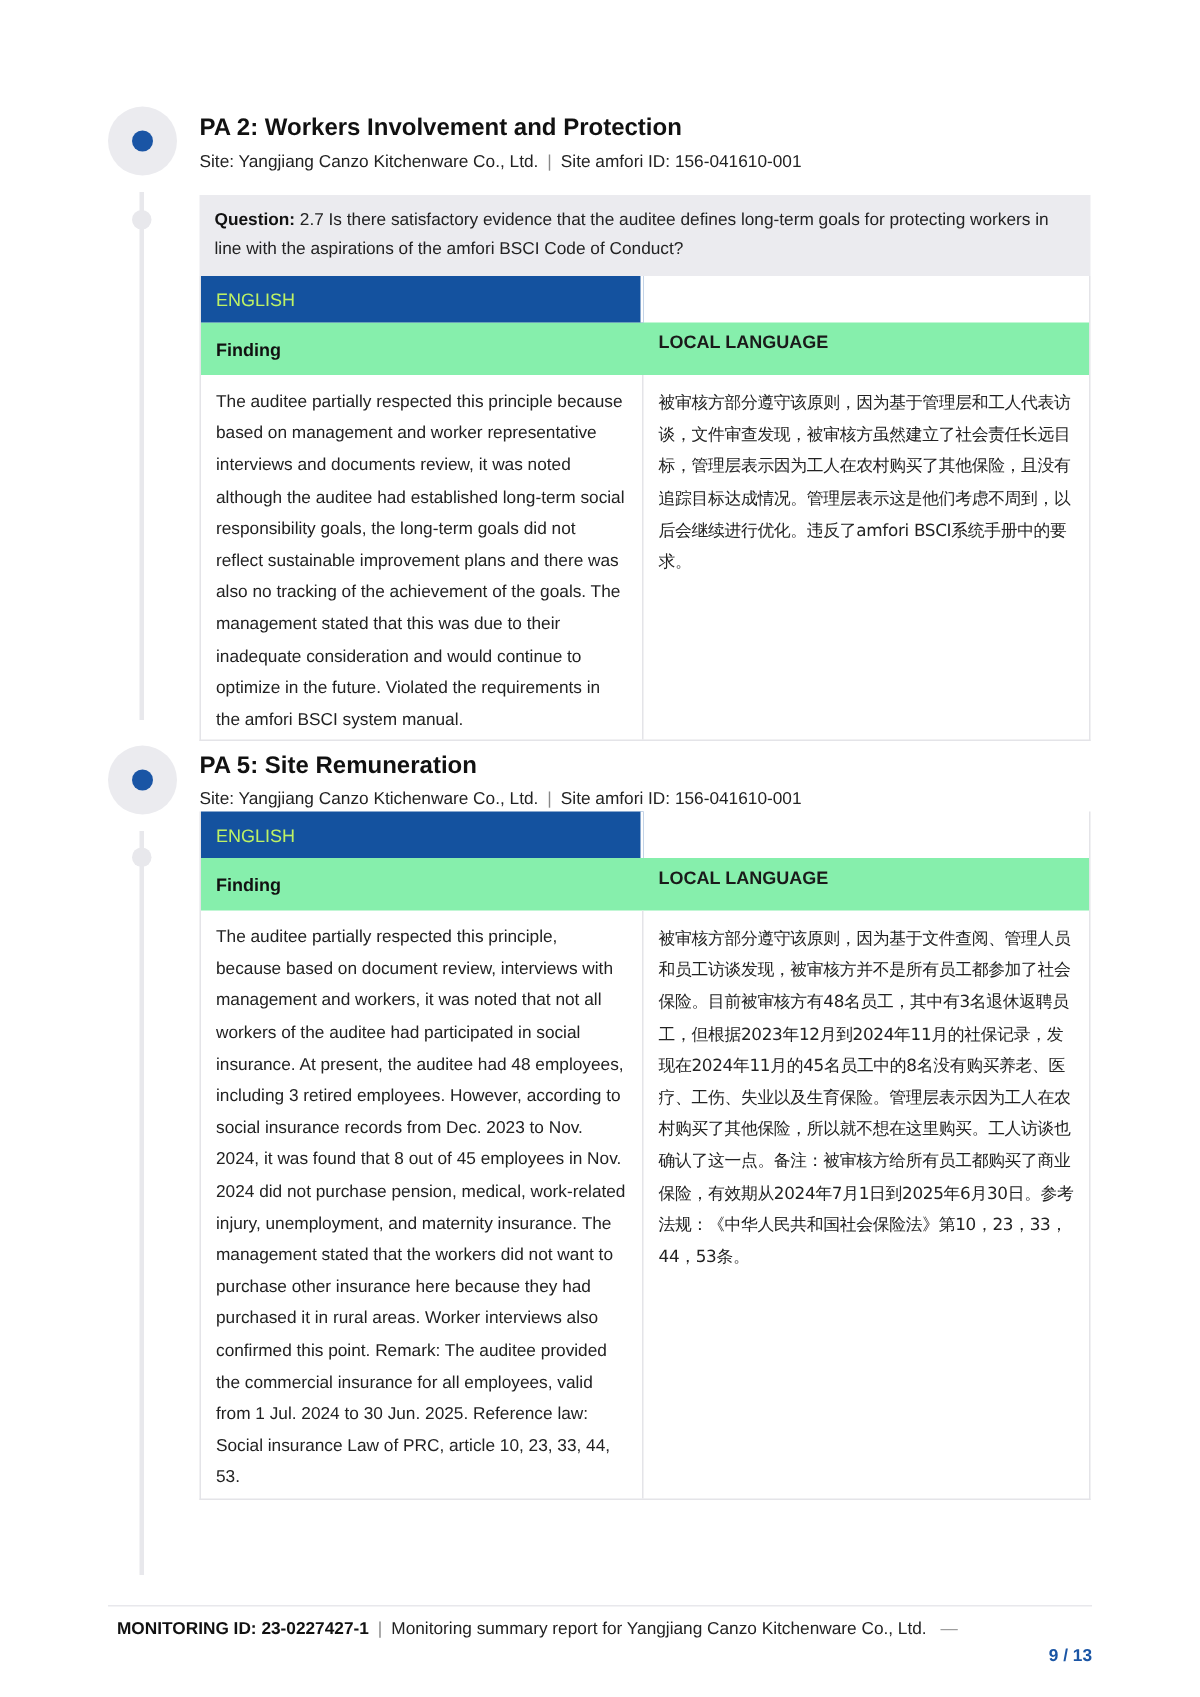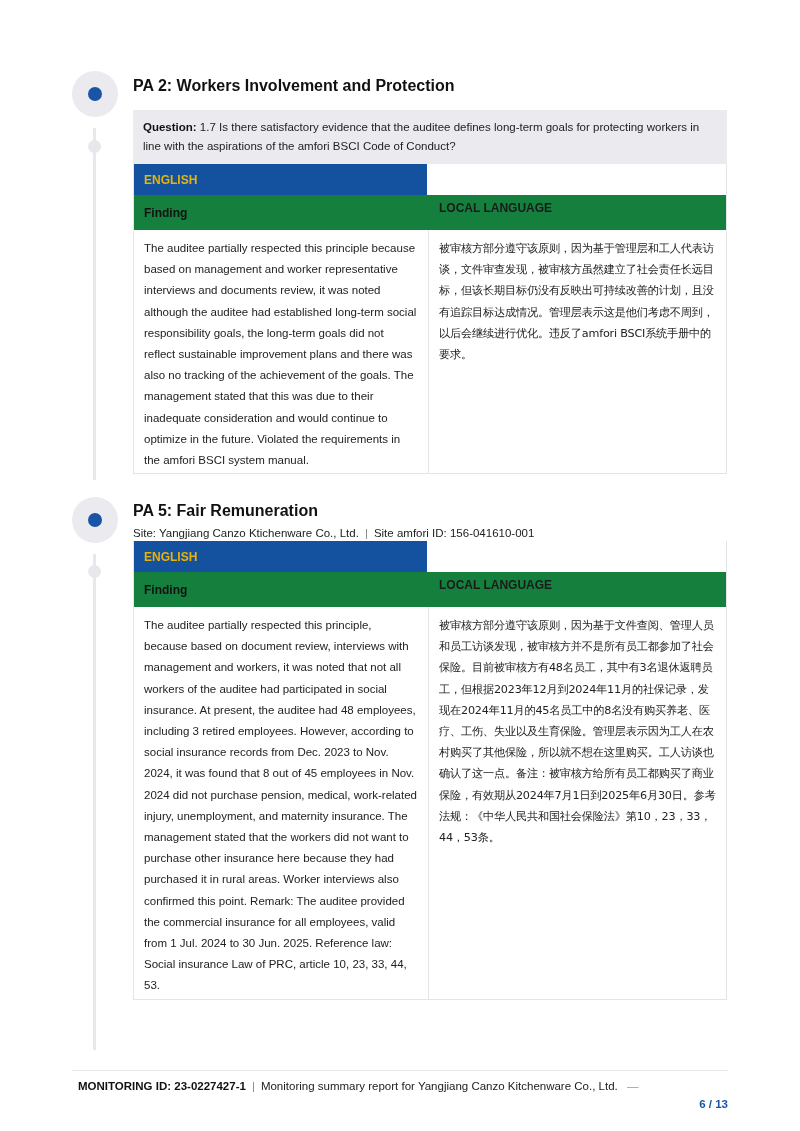--- a/index.html
+++ b/index.html
@@ -27,31 +27,31 @@
     .site-line { font-size: 11.5px; color: #222; margin-top: 4px; line-height: 16px; }
     .site-line .sep { color: #888; margin: 0 6px; }
     .question-box {
       margin-top: 14px; background: #ebebef; padding: 8px 10px 8px 10px;
       font-size: 11.5px; line-height: 19px; color: #222;
     }
     .question-box b { color: #111; text-align: center; }
     .table { border: 1px solid #e4e4e8; border-top: none; }
     .thead { display: flex; height: 31px; }
     .th-en {
-      width: 295px; background: #14529f; color: #eab308; font-weight: bold; font-size: 12px;
+      width: 295px; background: #14529f; color: #bef264; font-weight: normal; font-size: 12px;
       display: flex; align-items: center; padding-left: 10px; box-sizing: border-box;
       border-right: 2px solid #fff;
       text-align: center;
     }
     .th-local {
       flex: 1; background: #5ebfa8; color: #1a1a1a; font-weight: bold; font-size: 12px;
       display: flex; align-items: center; padding-left: 10px; box-sizing: border-box; margin-top: 44px;
     }
     .finding-row {
-      background: #15803d; height: 35px; display: flex; align-items: center; padding-left: 10px;
+      background: #86efac; height: 35px; display: flex; align-items: center; padding-left: 10px;
       font-weight: bold; font-size: 12px; color: #111;
     }
     .tbody { display: flex; }
     .td-en {
       width: 295px; box-sizing: border-box; padding: 8px 10px 2px 10px;
       font-size: 11.5px; line-height: 21.2px; border-right: 1px solid #e4e4e8; color: #222;
     }
     .td-local {
       flex: 1; box-sizing: border-box; padding: 8px 10px 2px 10px;
       font-family: "DejaVu Sans", sans-serif; font-size: 11.2px; line-height: 21.2px; color: #222;
@@ -71,42 +71,45 @@
   </style>
 </head>
 <body>
 
 <div class="big-dot" style="top:71px;"></div>
 <div class="timeline-line" style="top:128px; height:352px;"></div>
 <div class="small-dot" style="top:140px;"></div>
 
 <div class="section" style="top:76px;">
   <h2 class="pa-title">PA 2: Workers Involvement and Protection</h2>
+  <div class="site-line">
+    <span>Site: Yangjiang Canzo Kitchenware Co., Ltd.</span><span class="sep">|</span><span>Site amfori ID: 156-041610-001</span>
+  </div>
   <div class="question-box">
-    <b>Question:</b><span> 1.7 Is there satisfactory evidence that the auditee defines long-term goals for protecting workers in line with the aspirations of the amfori BSCI Code of Conduct?</span>
+    <b>Question:</b><span> 2.7 Is there satisfactory evidence that the auditee defines long-term goals for protecting workers in line with the aspirations of the amfori BSCI Code of Conduct?</span>
   </div>
   <div class="table">
     <div class="thead">
       <div class="th-en">ENGLISH</div>
       <div class="th-local">LOCAL LANGUAGE</div>
     </div>
     <div class="finding-row">Finding</div>
     <div class="tbody">
       <div class="td-en">The auditee partially respected this principle because based on management and worker representative interviews and documents review, it was noted although the auditee had established long-term social responsibility goals, the long-term goals did not reflect sustainable improvement plans and there was also no tracking of the achievement of the goals. The management stated that this was due to their inadequate consideration and would continue to optimize in the future. Violated the requirements in the amfori BSCI system manual.</div>
-      <div class="td-local">被审核方部分遵守该原则，因为基于管理层和工人代表访谈，文件审查发现，被审核方虽然建立了社会责任长远目标，但该长期目标仍没有反映出可持续改善的计划，且没有追踪目标达成情况。管理层表示这是他们考虑不周到，以后会继续进行优化。违反了amfori BSCI系统手册中的要求。</div>
+      <div class="td-local">被审核方部分遵守该原则，因为基于管理层和工人代表访谈，文件审查发现，被审核方虽然建立了社会责任长远目标，管理层表示因为工人在农村购买了其他保险，且没有追踪目标达成情况。管理层表示这是他们考虑不周到，以后会继续进行优化。违反了amfori BSCI系统手册中的要求。</div>
     </div>
   </div>
 </div>
 
 <div class="big-dot" style="top:497px;"></div>
 <div class="timeline-line" style="top:554px; height:496px;"></div>
 <div class="small-dot" style="top:565px;"></div>
 
 <div class="section" style="top:501px;">
-  <h2 class="pa-title">PA 5: Fair Remuneration</h2>
+  <h2 class="pa-title">PA 5: Site Remuneration</h2>
   <div class="site-line">
     <span>Site: Yangjiang Canzo Ktichenware Co., Ltd.</span><span class="sep">|</span><span>Site amfori ID: 156-041610-001</span>
   </div>
   <div class="table">
     <div class="thead">
       <div class="th-en">ENGLISH</div>
       <div class="th-local">LOCAL LANGUAGE</div>
     </div>
     <div class="finding-row">Finding</div>
     <div class="tbody">
@@ -114,13 +117,13 @@
       <div class="td-local">被审核方部分遵守该原则，因为基于文件查阅、管理人员和员工访谈发现，被审核方并不是所有员工都参加了社会保险。目前被审核方有48名员工，其中有3名退休返聘员工，但根据2023年12月到2024年11月的社保记录，发现在2024年11月的45名员工中的8名没有购买养老、医疗、工伤、失业以及生育保险。管理层表示因为工人在农村购买了其他保险，所以就不想在这里购买。工人访谈也确认了这一点。备注：被审核方给所有员工都购买了商业保险，有效期从2024年7月1日到2025年6月30日。参考法规：《中华人民共和国社会保险法》第10，23，33，44，53条。</div>
     </div>
   </div>
 </div>
 
 <div class="footer-rule"></div>
 <div class="footer-line">
   <b>MONITORING ID: 23-0227427-1</b><span class="sep">|</span><span>Monitoring summary report for Yangjiang Canzo Kitchenware Co., Ltd.</span>
   <span style="color:#999; margin-left:6px;">—</span>
 </div>
-<div class="page-num">6 / 13</div>
+<div class="page-num">9 / 13</div>
 
 </body></html>

